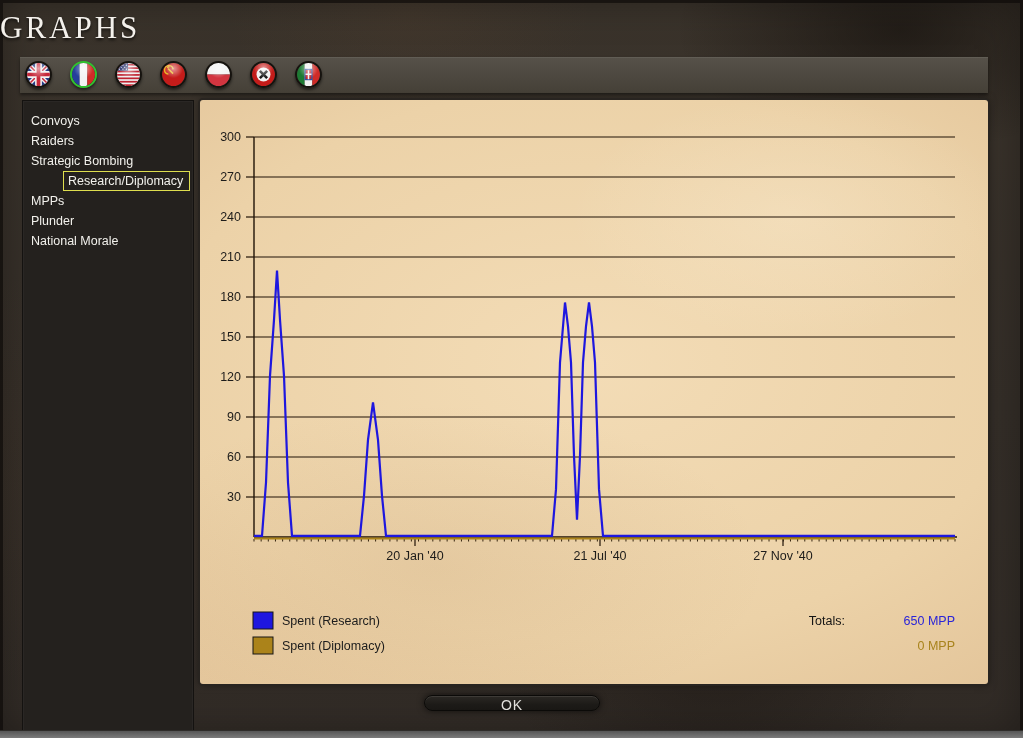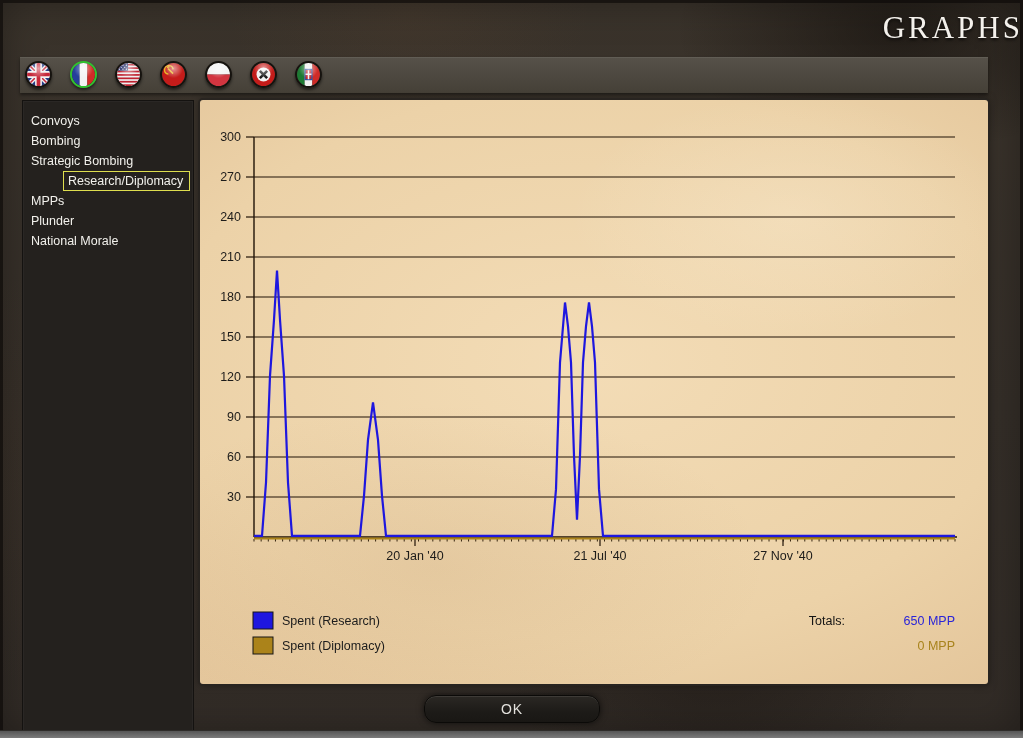--- a/index.html
+++ b/index.html
@@ -9,21 +9,21 @@
     font-family:"Liberation Sans",sans-serif;
     background:
       radial-gradient(ellipse 320px 180px at 88% 4%, rgba(15,11,8,0.55), transparent 70%),
       radial-gradient(ellipse 260px 140px at 40% 2%, rgba(130,90,55,0.10), transparent 70%),
       radial-gradient(ellipse 420px 300px at 8% 65%, rgba(110,75,45,0.08), transparent 70%),
       radial-gradient(ellipse 300px 220px at 70% 90%, rgba(20,14,10,0.35), transparent 70%),
       linear-gradient(#3a332b, #342e28 55%, #312b26);
     box-shadow: inset 0 0 0 3px rgba(12,9,7,0.65), inset 0 0 40px rgba(0,0,0,0.35);
   }
   #title{
-    position:absolute;top:10px;left:0;width:100%;text-align:right;
+    position:absolute;top:10px;left:0;width:100%;text-align:left;
     font-family:"Liberation Serif",serif;font-size:31px;letter-spacing:3px;
     color:#f4f1ec;text-shadow:0 2px 3px rgba(0,0,0,0.7);
   }
   #flagbar{
     position:absolute;left:20px;top:57px;width:968px;height:36px;
     background:linear-gradient(#565149,#454037);
     box-shadow:inset 0 1px 0 rgba(255,255,255,0.07), 0 2px 3px rgba(0,0,0,0.45);
   }
   .flag{
     position:absolute;top:4px;width:27px;height:27px;border-radius:50%;
@@ -54,21 +54,21 @@
     position:absolute;left:200px;top:100px;width:788px;height:584px;
     border-radius:3px;
     background:
       radial-gradient(ellipse 60% 40% at 30% 80%, rgba(150,105,60,0.10), transparent 70%),
       radial-gradient(ellipse 40% 30% at 75% 20%, rgba(255,245,225,0.25), transparent 70%),
       radial-gradient(120% 105% at 50% 45%, #f3dcb6 0%, #ecd2a8 45%, #e2c398 72%, #d0ab7e 100%);
     box-shadow:0 0 0 2px #282420, 0 0 8px rgba(0,0,0,0.5);
   }
   #chart{position:absolute;left:0;top:0;}
   #okbtn{
-    position:absolute;left:424px;top:695px;width:176px;height:28px;
+    position:absolute;left:424px;top:695px;width:176px;height:16px;
     background:linear-gradient(#2b2824,#1d1b18 60%,#191714);
     border:1px solid #0b0a08;border-radius:12px;
     color:#e2e0dc;font-family:"Liberation Sans",sans-serif;font-size:14px;letter-spacing:1px;
     box-shadow:0 0 7px rgba(0,0,0,0.65), inset 0 1px 0 rgba(255,255,255,0.09);
     cursor:pointer;
   }
   #bottomstrip{
     position:absolute;left:0;bottom:0;width:100%;height:8px;
     background:linear-gradient(#555,#7b7b7b);
     border-top:1px solid #2e2c29;
@@ -205,21 +205,21 @@
             <rect x="18" width="9" height="27" fill="#cf2b28"></rect>
           <rect x="9.5" y="7.5" width="8" height="12" fill="#c3292f" stroke="#2f4fa0" stroke-width="1.4"></rect>
           <path d="M13.5,8.5 V19 M10,13.2 H17" stroke="#f2f2f2" stroke-width="1.8"></path>
           </g>
      </svg>
         <span class="gloss"></span>
       </div>
     </div>
   <div id="sidebar">
       <div class="side-item">Convoys</div>
-      <div class="side-item">Bombing</div>
+      <div class="side-item">Raiders</div>
       <div class="side-item">Strategic Bombing</div>
       <div class="side-item selected">Research/Diplomacy</div>
       <div class="side-item">MPPs</div>
       <div class="side-item">Plunder</div>
       <div class="side-item">National Morale</div>
     </div>
   <div id="panel">
     <svg id="chart" width="788" height="584">
         <line x1="54" y1="397" x2="755" y2="397" stroke="#201307" stroke-width="1.2"></line>
         <line x1="46" y1="397" x2="54" y2="397" stroke="#201307" stroke-width="1.2"></line>

